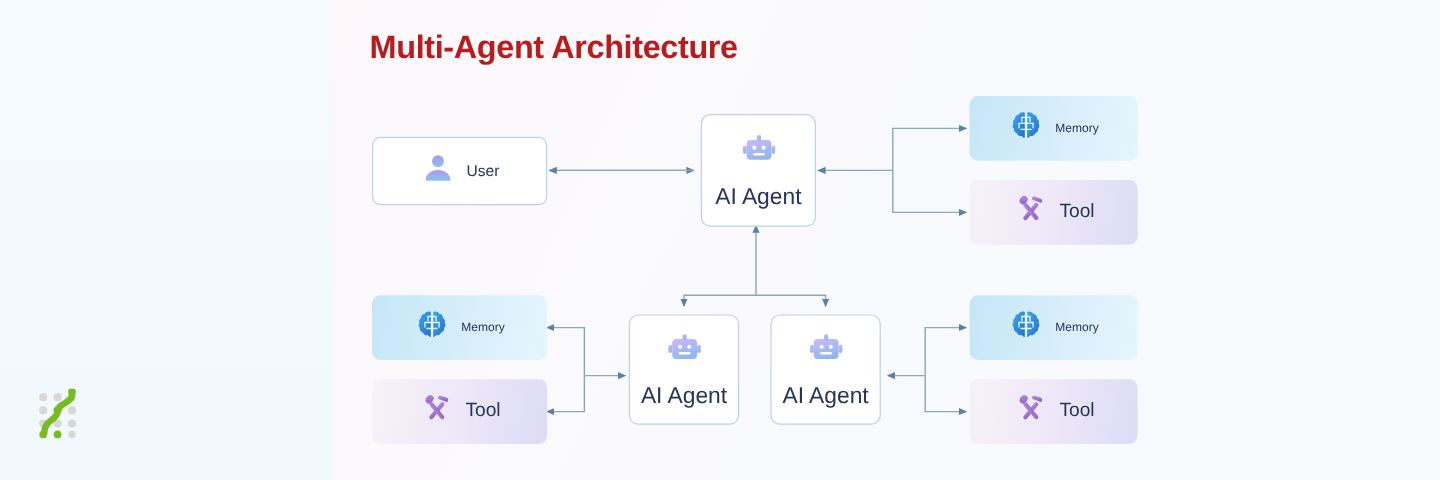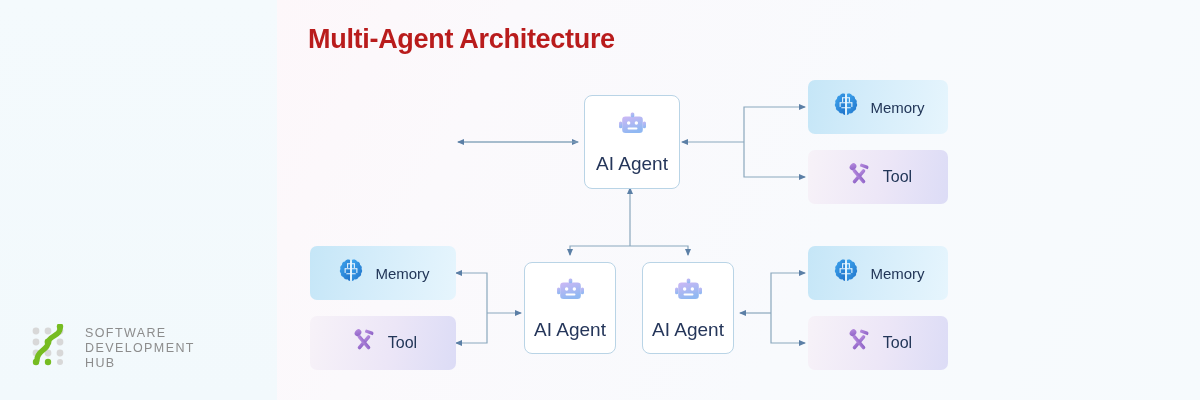--- a/index.html
+++ b/index.html
@@ -67,21 +67,21 @@
     background: #ffffff;
     border: 1px solid #b9d4e6;
     border-radius: 7px;
   }
 
   
   .memory-node {
     background: linear-gradient(100deg, #c5e6f7 0%, #d3ecfa 40%, #e6f5fd 100%);
     border-radius: 7px;
   }
-  .memory-node .label { color: #223658; font-size: 15px; text-align: center; }
+  .memory-node .label { color: #223658; font-size: 10px; text-align: center; }
 
   
   .tool-node {
     background: linear-gradient(100deg, #f7f2f8 0%, #ece6f7 55%, #dcdcf6 100%);
     border-radius: 7px;
   }
   .tool-node .label { color: #223658; font-size: 16px; }
 
   .icon { display: block; flex: none; }
 
@@ -134,20 +134,35 @@
       <path d="M487,313 L487,343 L456,343" marker-end="url(#ah)"></path>
 
       <line x1="771" y1="313" x2="740" y2="313" marker-end="url(#ah)"></line>
       <path d="M771,313 L771,273 L805,273" marker-end="url(#ah)"></path>
       <path d="M771,313 L771,343 L805,343" marker-end="url(#ah)"></path>
     </g>
   </svg>
 
   <div class="title">Multi-Agent Architecture</div>
 
+  <div class="node user-node" style="left:310px; top:114px; width:146px; height:57px;">
+    <span class="icon">
+      <svg width="30" height="30" viewBox="0 0 24 24">
+        <defs>
+            <linearGradient id="gU" x1="0" y1="0" x2="0" y2="1">
+          <stop offset="0" stop-color="#a79bf2"></stop>
+              <stop offset="1" stop-color="#8fc0ee"></stop>
+        </linearGradient>
+          </defs>
+        <circle cx="12" cy="7.5" r="4" fill="url(#gU)"></circle>
+        <path d="M3.6 20.5c0-4.4 3.8-7.2 8.4-7.2s8.4 2.8 8.4 7.2z" fill="url(#gU)"></path>
+      </svg>
+    </span>
+    <span class="label">User</span>
+  </div>
 
   <div class="node agent" style="left:584px; top:95px; width:96px; height:94px;">
     <span class="icon">
       <svg width="33" height="33" viewBox="0 0 24 24">
         <defs>
             <linearGradient id="gR1" x1="0" y1="0" x2="0.4" y2="1">
           <stop offset="0" stop-color="#cdb8f5"></stop>
               <stop offset="1" stop-color="#90b8f2"></stop>
         </linearGradient>
           </defs>
@@ -345,20 +360,15 @@
         </g>
         <g fill="#76bc21">
           <circle cx="30" cy="2.5" r="3.2"></circle>
           <circle cx="18" cy="18" r="3.4"></circle>
           <circle cx="6" cy="38" r="3.2"></circle>
           <circle cx="18" cy="38" r="3.2"></circle>
         </g>
         <path d="M30 5 C30 12, 18 12, 18 19 C18 26, 7 26, 7 36" stroke="#76bc21" stroke-width="5.4" fill="none" stroke-linecap="round"></path>
       </svg>
     </span>
-    <span class="logo-text">
-      <span>Software</span><br>
-      <span>Development</span><br>
-      <span>Hub</span>
-    </span>
   </div>
 
 </div>
 
 </body></html>

